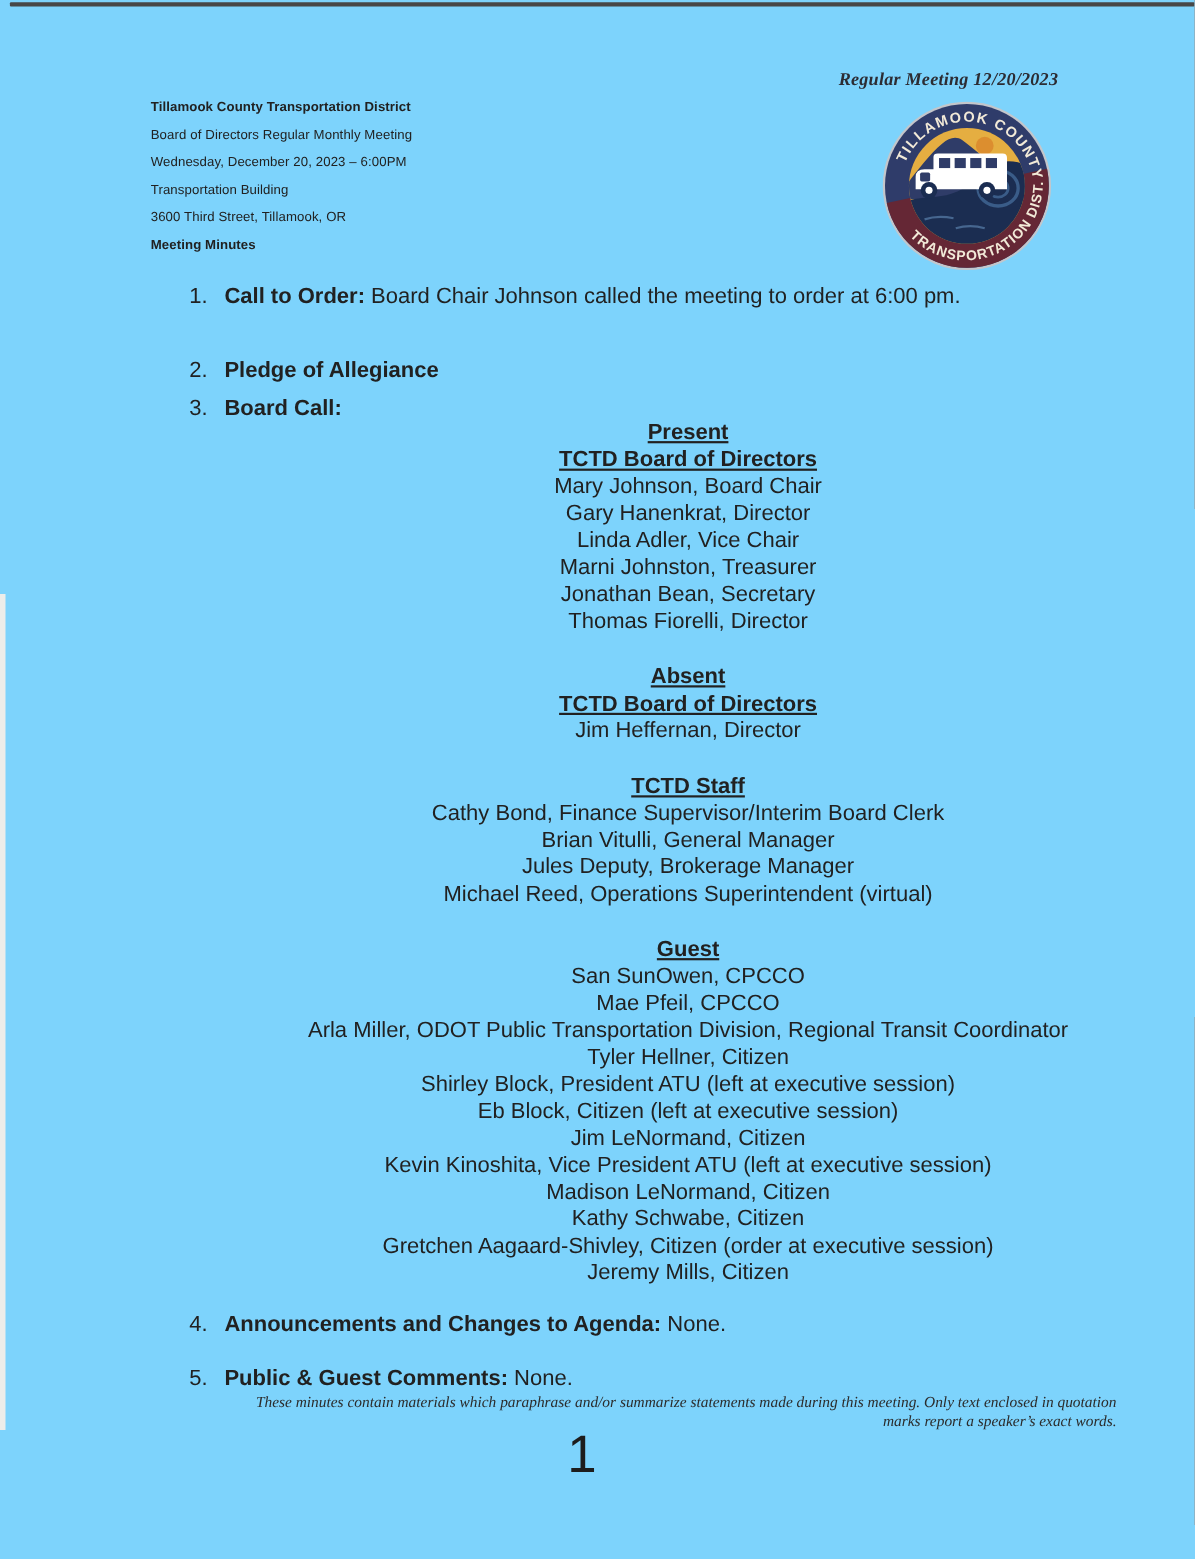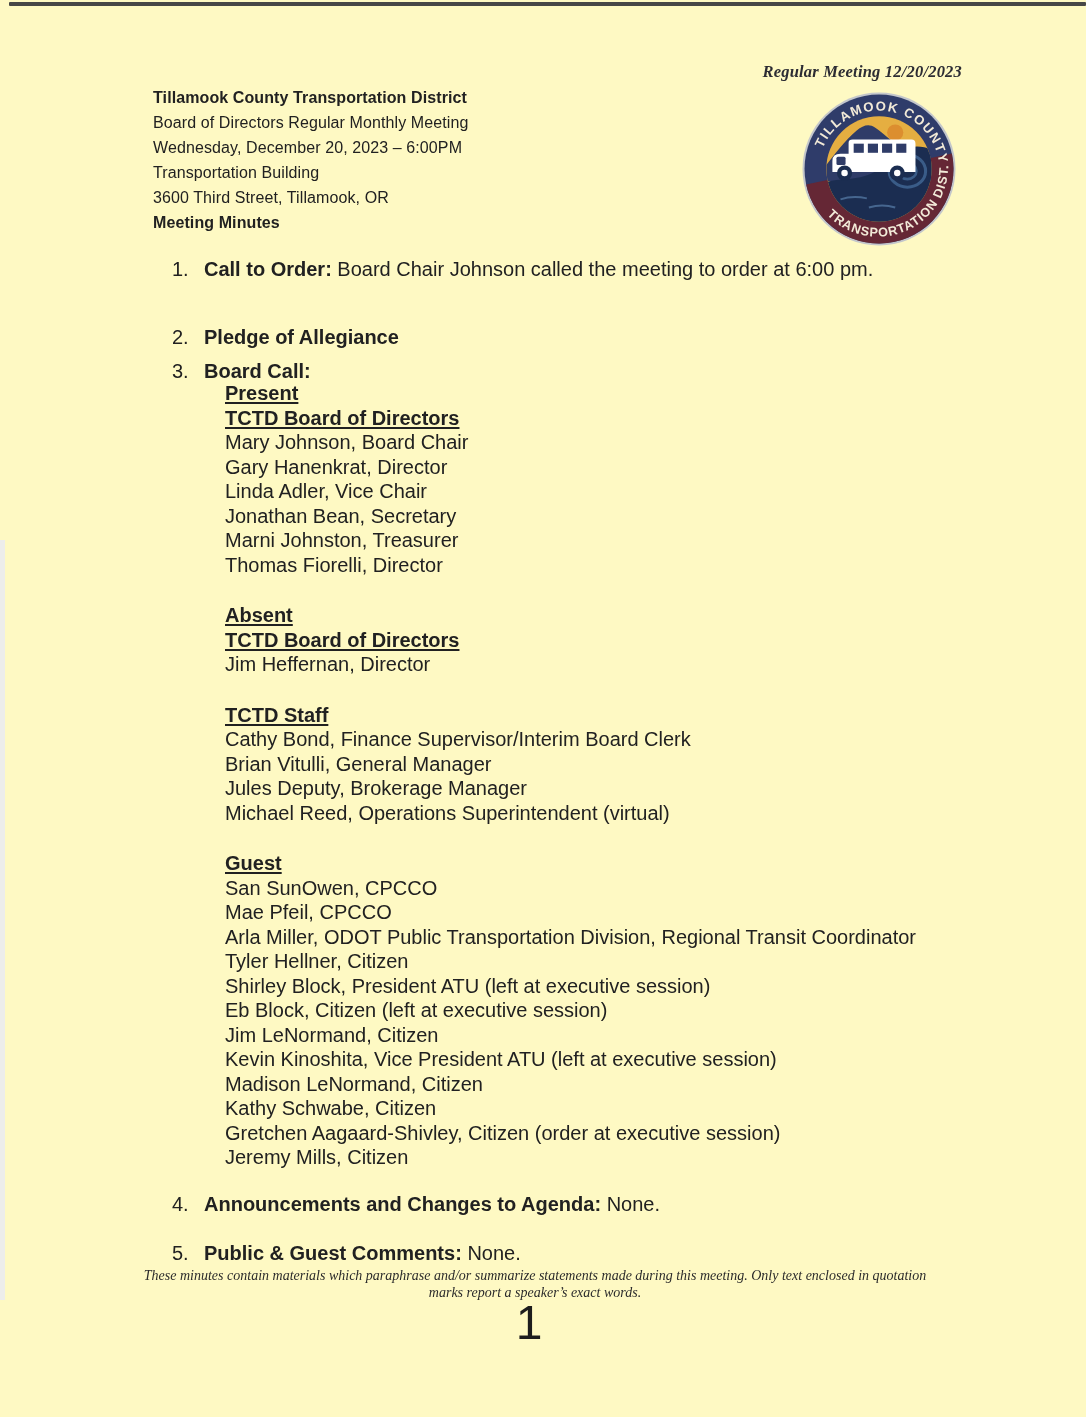--- a/index.html
+++ b/index.html
@@ -1,56 +1,56 @@
 <!DOCTYPE html>
 <html><head>
 <meta charset="utf-8">
 <style>
   html,body { margin:0; padding:0; background:#9a9a9a; }
   .page {
     position:relative; width:1086px; height:1417px; margin:0 auto;
-    background:#fef9c3; overflow:hidden;
+    background:#7dd3fc; overflow:hidden;
     font-family:"Liberation Sans", sans-serif; color:#212121;
   }
   .scan-top {
     position:absolute; left:9px; right:0; top:2px; height:4px;
     background:#474747; border-radius:1px;
   }
   .scan-left {
     position:absolute; left:0; top:540px; width:5px; height:760px;
     background:#ededea;
   }
   .running-header {
     position:absolute; top:62px; right:124px;
     font-family:"Liberation Serif", serif; font-style:italic; font-weight:700;
     font-size:16.5px; color:#2c2c33; letter-spacing:0.2px;
   }
   .header-block {
     position:absolute; top:85px; left:137px;
-    font-size:16px; line-height:25px; letter-spacing:0.1px;margin-left:16px;
+    font-size:12px; line-height:25px; letter-spacing:0.1px;
   }
   .bold { font-weight:700; }
   .logo { position:absolute; top:92px; left:802px; }
   .agenda-item {
     position:absolute; left:128px; right:70px;
     font-size:20px; line-height:24.5px;margin-left:44px;
   }
   .agenda-num { display:inline-block; width:32px; }
   .agenda-label { font-weight:700; }
   .rollcall {
     position:absolute; left:225px; top:381px; right:60px;
-    font-size:20px; line-height:24.5px;
+    font-size:20px; line-height:24.5px;text-align:center;
   }
   .rc-section { margin:0 0 26px 0; }
   .rc-head {
     font-weight:700; text-decoration:underline; text-underline-offset:2px;
     text-decoration-thickness:2px;
   }
   .footnote {
-    position:absolute; top:1268px; left:55px; width:960px; text-align:center;
+    position:absolute; top:1268px; left:55px; width:960px; text-align:right;
     font-family:"Liberation Serif", serif; font-style:italic;
     font-size:14px; line-height:16.5px; color:#2b2b2b;
   }
   .page-number {
     position:absolute; top:1299px; left:0; width:1058px; text-align:center;
     font-size:48px; line-height:1.0; color:#1d1d1d;
   }
 </style>
 </head>
 <body>
@@ -130,22 +130,22 @@
   </div>
 
   <div class="rollcall">
 
     <div class="rc-section">
       <div class="rc-head">Present</div>
       <div class="rc-head">TCTD Board of Directors</div>
       <div>Mary Johnson, Board Chair</div>
       <div>Gary Hanenkrat, Director</div>
       <div>Linda Adler, Vice Chair</div>
+      <div>Marni Johnston, Treasurer</div>
       <div>Jonathan Bean, Secretary</div>
-      <div>Marni Johnston, Treasurer</div>
       <div>Thomas Fiorelli, Director</div>
     </div>
 
     <div class="rc-section">
       <div class="rc-head">Absent</div>
       <div class="rc-head">TCTD Board of Directors</div>
       <div>Jim Heffernan, Director</div>
     </div>
 
     <div class="rc-section">

